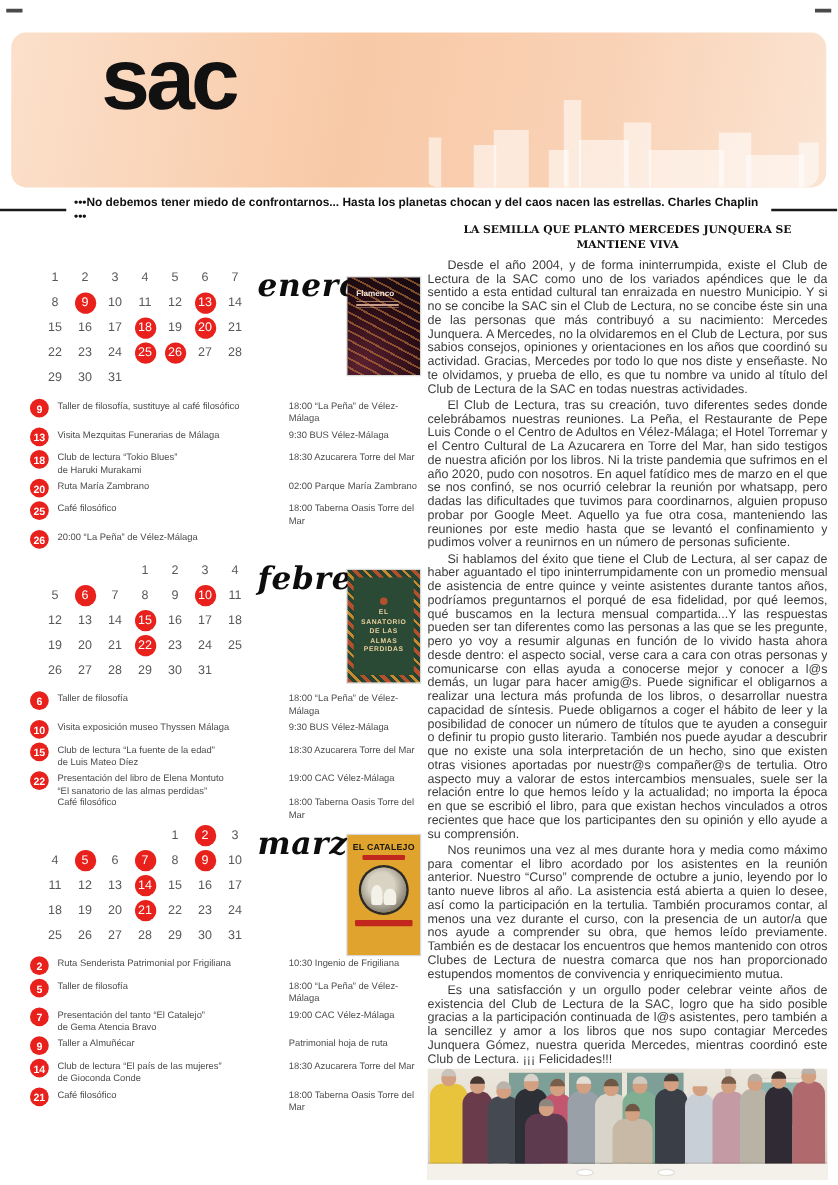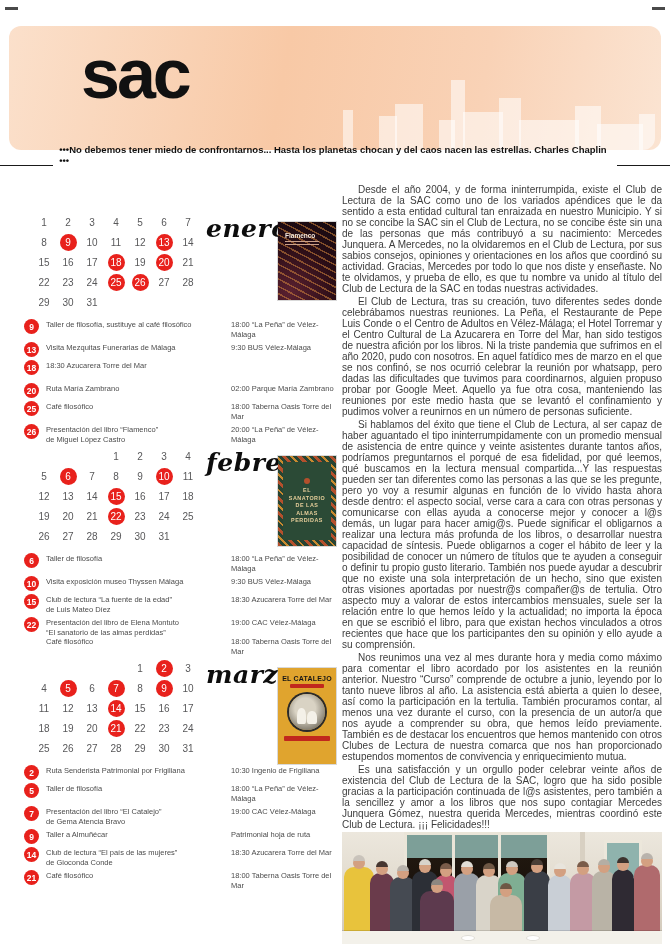--- a/index.html
+++ b/index.html
@@ -4,31 +4,31 @@
 <style>
   html,body{margin:0;padding:0;background:#ffffff;}
   .page{position:relative;width:670px;height:948px;background:#fff;overflow:hidden;
         font-family:"Liberation Sans",sans-serif;}
   .crop-mark{position:absolute;top:7px;width:13px;height:3px;background:#4a4a4a;}
   .crop-left{left:5px;} .crop-right{right:5px;}
 
   
   .header{position:absolute;left:9px;right:9px;top:26px;height:124px;border-radius:12px;
           background:linear-gradient(100deg,#fbe0cb 0%,#f8c9a6 42%,#f9d2b6 72%,#fbe4d2 100%);}
-  .logo-block{position:absolute;left:72px;top:13px;text-align:left;color:#111;}
+  .logo-block{position:absolute;left:72px;top:2px;text-align:left;color:#111;}
   .logo-main{font-family:"Liberation Sans",sans-serif;font-weight:bold;font-size:70px;
              letter-spacing:-3px;line-height:70px;}
   .logo-sub{font-size:25px;font-weight:normal;letter-spacing:0;line-height:26px;margin-top:-2px;}
   .skyline{position:absolute;right:6px;bottom:0;left:330px;top:0;overflow:hidden;border-radius:12px;}
   .sk{position:absolute;bottom:0;background:rgba(255,255,255,.55);}
   .gazette-title{position:absolute;right:28px;bottom:12px;font-size:47px;color:#111;
                  letter-spacing:0px;font-family:"Liberation Sans",sans-serif;}
 
   
-  .quote-row{position:absolute;left:0;right:0;top:144px;display:flex;align-items:flex-end;
+  .quote-row{position:absolute;left:0;right:0;top:157px;display:flex;align-items:center;
              justify-content:center;}
   .qline{width:54px;height:1.5px;background:#1a1a1a;}
   .quote-text{margin:0 6px;font-size:9.5px;font-weight:bold;color:#111;}
 
   
   .program-header{position:absolute;left:16px;top:168px;display:flex;align-items:baseline;}
   .year{font-family:"DejaVu Serif",serif;font-weight:bold;font-size:29px;color:#111;}
   .program-heading{font-family:"Liberation Serif",serif;font-weight:bold;font-size:11.5px;
                    letter-spacing:.8px;color:#222;margin-left:26px;}
 
@@ -259,20 +259,24 @@
             <div>
               <div class="ev-line">Visita Mezquitas Funerarias de Málaga</div>
             </div>
             <div>
               <div class="ev-tline">9:30 BUS Vélez-Málaga</div>
             </div>
           </div>
           <div class="event">
             <span class="badge">18</span>
             <div>
+              <div class="ev-line">Club de lectura “Tokio Blues”</div>
+              <div class="ev-line">de Haruki Murakami</div>
+            </div>
+            <div>
               <div class="ev-tline">18:30 Azucarera Torre del Mar</div>
               <div class="ev-tline">&nbsp;</div>
             </div>
           </div>
           <div class="event">
             <span class="badge">20</span>
             <div>
               <div class="ev-line">Ruta María Zambrano</div>
             </div>
             <div>
@@ -283,24 +287,20 @@
             <span class="badge">25</span>
             <div>
               <div class="ev-line">Café filosófico</div>
             </div>
             <div>
               <div class="ev-tline">18:00 Taberna Oasis Torre del Mar</div>
             </div>
           </div>
           <div class="event">
             <span class="badge">26</span>
-            <div>
-              <div class="ev-line">Presentación del libro “Flamenco”</div>
-              <div class="ev-line">de Miguel López Castro</div>
-            </div>
             <div>
               <div class="ev-tline">20:00 “La Peña” de Vélez-Málaga</div>
               <div class="ev-tline">&nbsp;</div>
             </div>
           </div>
         </div>
       </section>
       <section class="month-section m-febrero">
         <div class="month-row">
           <div class="cal-grid">
@@ -585,21 +585,21 @@
             <div>
               <div class="ev-line">Taller de filosofía</div>
             </div>
             <div>
               <div class="ev-tline">18:00 “La Peña” de Vélez-Málaga</div>
             </div>
           </div>
           <div class="event">
             <span class="badge">7</span>
             <div>
-              <div class="ev-line">Presentación del libro “El Catalejo”</div>
+              <div class="ev-line">Presentación del tanto “El Catalejo”</div>
               <div class="ev-line">de Gema Atencia Bravo</div>
             </div>
             <div>
               <div class="ev-tline">19:00 CAC Vélez-Málaga</div>
               <div class="ev-tline">&nbsp;</div>
             </div>
           </div>
           <div class="event">
             <span class="badge">9</span>
             <div>
@@ -628,20 +628,21 @@
             <div>
               <div class="ev-tline">18:00 Taberna Oasis Torre del Mar</div>
             </div>
           </div>
         </div>
       </section>
     </div>
 
   <div class="right-col">
     <div class="article-title">
+      <div>LA SEMILLA QUE PLANTÓ MERCEDES JUNQUERA SE MANTIENE VIVA</div>
     </div>
     <div id="article-body" class="article-body">
         <p class="article-p">Desde el año 2004, y de forma ininterrumpida, existe el Club de Lectura de la SAC como uno de los variados apéndices que le da sentido a esta entidad cultural tan enraizada en nuestro Municipio. Y si no se concibe la SAC sin el Club de Lectura, no se concibe éste sin una de las personas que más contribuyó a su nacimiento: Mercedes Junquera. A Mercedes, no la olvidaremos en el Club de Lectura, por sus sabios consejos, opiniones y orientaciones en los años que coordinó su actividad. Gracias, Mercedes por todo lo que nos diste y enseñaste. No te olvidamos, y prueba de ello, es que tu nombre va unido al título del Club de Lectura de la SAC en todas nuestras actividades.</p>
         <p class="article-p">El Club de Lectura, tras su creación, tuvo diferentes sedes donde celebrábamos nuestras reuniones. La Peña, el Restaurante de Pepe Luis Conde o el Centro de Adultos en Vélez-Málaga; el Hotel Torremar y el Centro Cultural de La Azucarera en Torre del Mar, han sido testigos de nuestra afición por los libros. Ni la triste pandemia que sufrimos en el año 2020, pudo con nosotros. En aquel fatídico mes de marzo en el que se nos confinó, se nos ocurrió celebrar la reunión por whatsapp, pero dadas las dificultades que tuvimos para coordinarnos, alguien propuso probar por Google Meet. Aquello ya fue otra cosa, manteniendo las reuniones por este medio hasta que se levantó el confinamiento y pudimos volver a reunirnos en un número de personas suficiente.</p>
         <p class="article-p">Si hablamos del éxito que tiene el Club de Lectura, al ser capaz de haber aguantado el tipo ininterrumpidamente con un promedio mensual de asistencia de entre quince y veinte asistentes durante tantos años, podríamos preguntarnos el porqué de esa fidelidad, por qué leemos, qué buscamos en la lectura mensual compartida...Y las respuestas pueden ser tan diferentes como las personas a las que se les pregunte, pero yo voy a resumir algunas en función de lo vivido hasta ahora desde dentro: el aspecto social, verse cara a cara con otras personas y comunicarse con ellas ayuda a conocerse mejor y conocer a l@s demás, un lugar para hacer amig@s. Puede significar el obligarnos a realizar una lectura más profunda de los libros, o desarrollar nuestra capacidad de síntesis. Puede obligarnos a coger el hábito de leer y la posibilidad de conocer un número de títulos que te ayuden a conseguir o definir tu propio gusto literario. También nos puede ayudar a descubrir que no existe una sola interpretación de un hecho, sino que existen otras visiones aportadas por nuestr@s compañer@s de tertulia. Otro aspecto muy a valorar de estos intercambios mensuales, suele ser la relación entre lo que hemos leído y la actualidad; no importa la época en que se escribió el libro, para que existan hechos vinculados a otros recientes que hace que los participantes den su opinión y ello ayude a su comprensión.</p>
         <p class="article-p">Nos reunimos una vez al mes durante hora y media como máximo para comentar el libro acordado por los asistentes en la reunión anterior. Nuestro “Curso” comprende de octubre a junio, leyendo por lo tanto nueve libros al año. La asistencia está abierta a quien lo desee, así como la participación en la tertulia. También procuramos contar, al menos una vez durante el curso, con la presencia de un autor/a que nos ayude a comprender su obra, que hemos leído previamente. También es de destacar los encuentros que hemos mantenido con otros Clubes de Lectura de nuestra comarca que nos han proporcionado estupendos momentos de convivencia y enriquecimiento mutua.</p>
         <p class="article-p">Es una satisfacción y un orgullo poder celebrar veinte años de existencia del Club de Lectura de la SAC, logro que ha sido posible gracias a la participación continuada de l@s asistentes, pero también a la sencillez y amor a los libros que nos supo contagiar Mercedes Junquera Gómez, nuestra querida Mercedes, mientras coordinó este Club de Lectura.       ¡¡¡ Felicidades!!!</p>
       </div>
     <div class="photo">
       <div class="ph-corner"></div>

